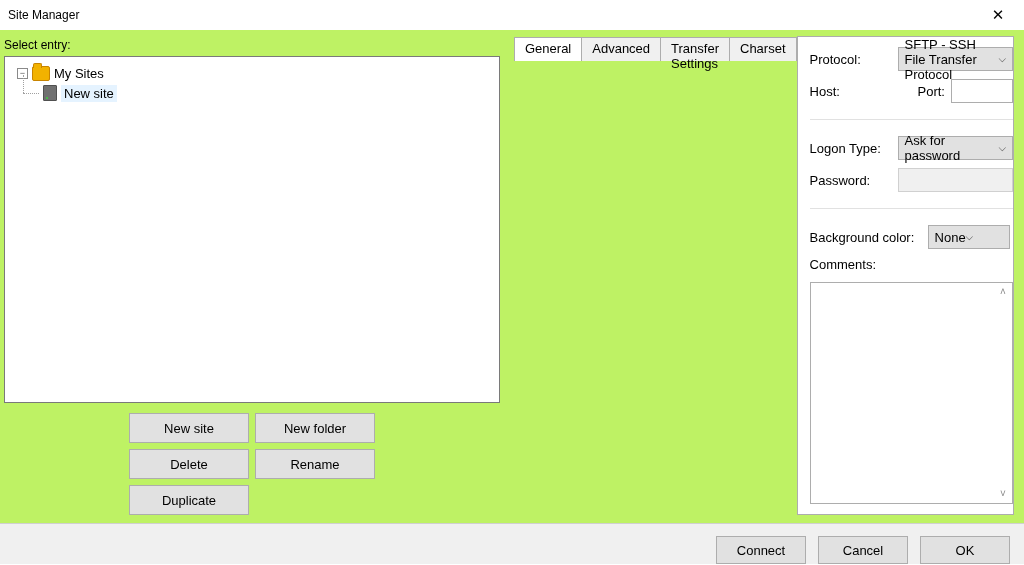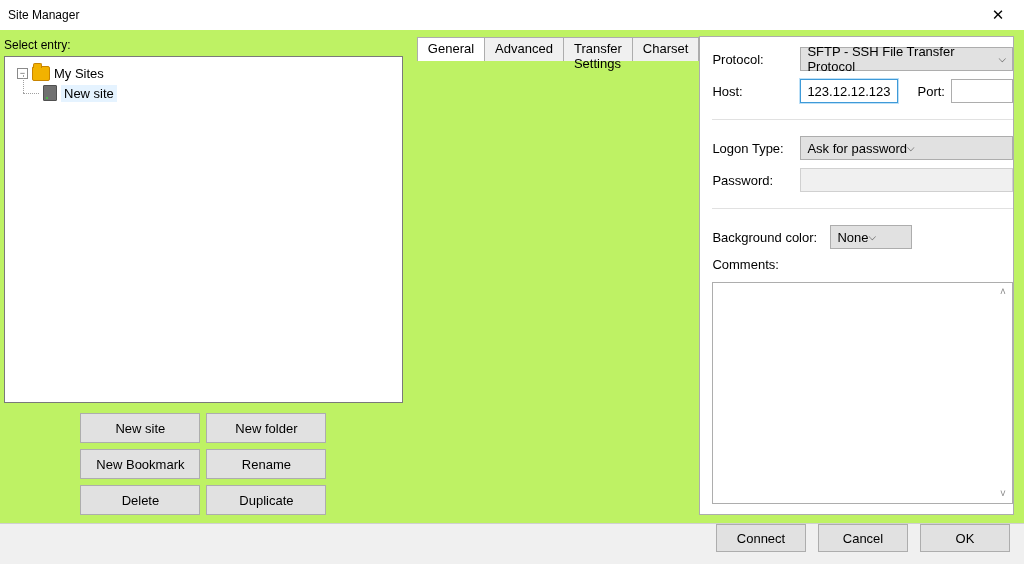--- a/index.html
+++ b/index.html
@@ -42,21 +42,21 @@
 .port-label{margin:0 6px 0 20px}
 .inp-port{width:62px}
 .sep{border-top:1px solid #e1e1e1;margin:8px 0}
 .sel-logon{flex:1}
 .inp-user{flex:1}
 .inp-pass{flex:1;background:#f0f0f0;border-color:#d0d0d0}
 .sel-bg{width:82px}
 .comments{flex:1;min-height:100px;border:1px solid #adadad;background:#fff;position:relative;margin-top:2px}
 .comments .sc-up,.comments .sc-dn{position:absolute;right:2px;width:14px;height:14px;font-size:10px;color:#888;text-align:center;line-height:14px}
 .comments .sc-up{top:2px}.comments .sc-dn{bottom:2px}
-.footer{height:40px;border-top:1px solid #d0d0d0;background:#f0f0f0;display:flex;justify-content:flex-end;align-items:flex-start;gap:12px;padding-right:14px}
+.footer{height:40px;border-top:1px solid #d0d0d0;background:#f0f0f0;display:flex;justify-content:flex-end;align-items:flex-end;gap:12px;padding-right:14px}
 .footer .btn{width:88px;height:26px}
 </style>
 </head>
 <body>
 
 <div class="titlebar">
   <div class="title">Site Manager</div>
   <div class="close-x">✕</div>
 </div>
 
@@ -73,23 +73,22 @@
       </div>
       <div class="tree-row indent2">
         <div class="server-icon"></div>
         <div class="tree-label sel">New site</div>
       </div>
     </div>
 
     <div class="button-grid">
       <div class="btn">New site</div>
       <div class="btn">New folder</div>
-      <div class="btn">New Bookmark</div>
+      <div class="btn">Delete</div>
       <div class="btn">Rename</div>
-      <div class="btn">Delete</div>
       <div class="btn">Duplicate</div>
     </div>
   </div>
 
   <div class="right">
     <div class="tabs">
       <div class="tab active">General</div>
       <div class="tab">Advanced</div>
       <div class="tab">Transfer Settings</div>
       <div class="tab">Charset</div>
@@ -100,23 +99,20 @@
       <div class="form-row">
         <div class="flabel">Protocol:</div>
         <div class="select sel-protocol">
           <span>SFTP - SSH File Transfer Protocol</span>
           <span class="chev">⌵</span>
         </div>
       </div>
 
       <div class="form-row">
         <div class="flabel">Host:</div>
-        <div class="inp inp-host">
-          <span>123.12.12.123</span>
-        </div>
         <div class="port-label">Port:</div>
         <div class="inp inp-port">
           <span></span>
         </div>
       </div>
 
       <div class="sep"></div>
 
       <div class="form-row">
         <div class="flabel">Logon Type:</div>

